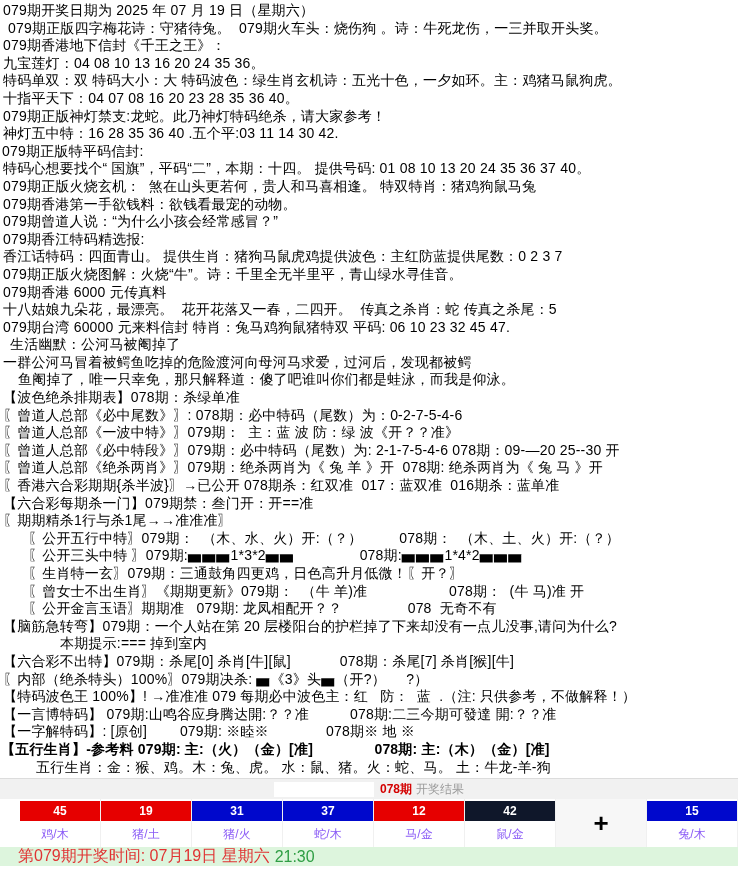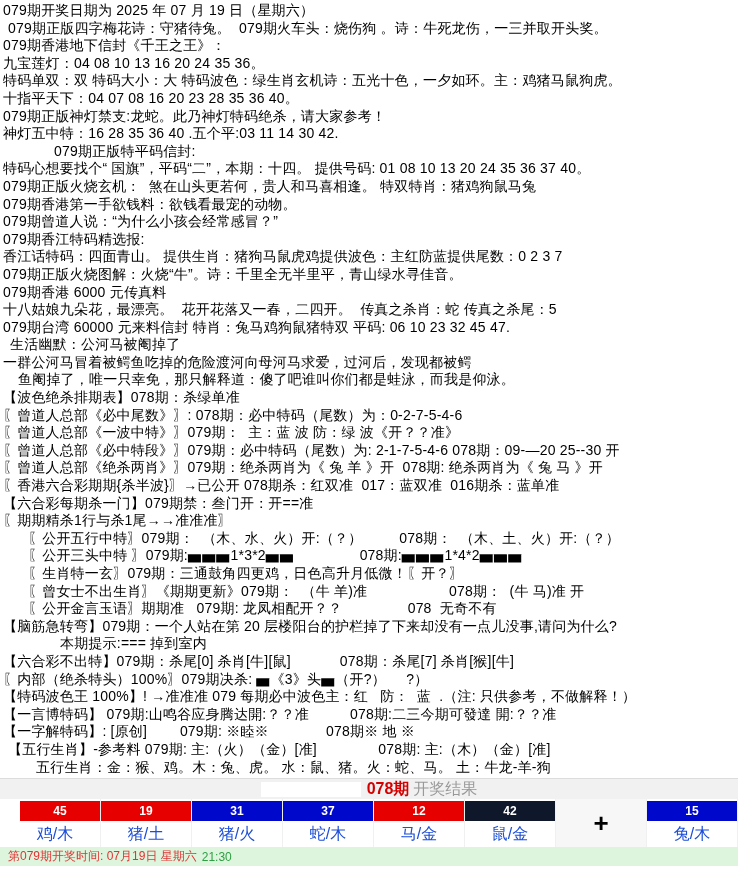--- a/index.html
+++ b/index.html
@@ -15,58 +15,58 @@
     line-height: 17.6px;
     white-space: pre;
     overflow: hidden;
     letter-spacing: 0.2px;
   }
   
   .result-widget { width: 738px; margin-top: 2px; }
   .result-header {
     height: 21px; background: #f1f1f1; border-top: 1px solid #dcdcdc;
     display: flex; align-items: center; justify-content: center;
-    font-size: 16px;
+    font-size: 12px;
   }
   .white-box { width: 100px; height: 15px; background: #ffffff; margin-right: 6px; }
   .issue { font-weight: bold; }
   .result-header .label { margin-left: 4px; }
   .balls { display: flex; width: 738px; padding-left: 10px; background: #fff; }
   .cell { flex: 1 1 0; display: flex; flex-direction: column; border-right: 1px solid #f0f0f0; }
   .bar {
     height: 20px; margin-top: 2px;
     color: #ffffff; font-size: 12px; font-weight: bold;
     display: flex; align-items: center; justify-content: center;
   }
   .zlabel {
-    height: 26px; background: #ffffff; color: #1d4ed8;
-    font-size: 16px; display: flex; align-items: center; justify-content: center;
+    height: 26px; background: #ffffff; color: #8b5cf6;
+    font-size: 12px; display: flex; align-items: center; justify-content: center;
   }
   .plus-cell { background: #f7f7f7; align-items: center; justify-content: center; }
   .plus { font-size: 26px; font-weight: bold; color: #000; line-height: 44px; }
   .result-footer {
     height: 19px; display: flex; align-items: center;
-    padding-left: 8px; font-size: 12px;
+    padding-left: 18px; font-size: 16px;
   }
 </style>
 </head>
 <body>
 
 <div class="page">
 
   <div class="lines" id="lines">
       <div class="line" style="padding-left: 3px;">079期开奖日期为 2025 年 07 月 19 日（星期六）</div>
       <div class="line" style="padding-left: 8px;">079期正版四字梅花诗：守猪待兔。  079期火车头：烧伤狗 。诗：牛死龙伤，一三并取开头奖。</div>
       <div class="line" style="padding-left: 3px;">079期香港地下信封《千王之王》：</div>
       <div class="line" style="padding-left: 3px;">九宝莲灯：04 08 10 13 16 20 24 35 36。</div>
       <div class="line" style="padding-left: 3px;">特码单双：双 特码大小：大 特码波色：绿生肖玄机诗：五光十色，一夕如环。主：鸡猪马鼠狗虎。</div>
       <div class="line" style="padding-left: 3px;">十指平天下：04 07 08 16 20 23 28 35 36 40。</div>
       <div class="line" style="padding-left: 3px;">079期正版神灯禁支:龙蛇。此乃神灯特码绝杀，请大家参考！</div>
       <div class="line" style="padding-left: 3px;">神灯五中特：16 28 35 36 40 .五个平:03 11 14 30 42.</div>
-      <div class="line" style="padding-left: 14px; margin-left: 40px;">079期正版特平码信封:</div>
+      <div class="line" style="padding-left: 2px;">079期正版特平码信封:</div>
       <div class="line" style="padding-left: 3px;">特码心想要找个“ 国旗”，平码“二”，本期：十四。 提供号码: 01 08 10 13 20 24 35 36 37 40。</div>
       <div class="line" style="padding-left: 3px;">079期正版火烧玄机：  煞在山头更若何，贵人和马喜相逢。 特双特肖：猪鸡狗鼠马兔</div>
       <div class="line" style="padding-left: 3px;">079期香港第一手欲钱料：欲钱看最宠的动物。</div>
       <div class="line" style="padding-left: 3px;">079期曾道人说：“为什么小孩会经常感冒？”</div>
       <div class="line" style="padding-left: 3px;">079期香江特码精选报:</div>
       <div class="line" style="padding-left: 3px;">香江话特码：四面青山。 提供生肖：猪狗马鼠虎鸡提供波色：主红防蓝提供尾数：0 2 3 7</div>
       <div class="line" style="padding-left: 3px;">079期正版火烧图解：火烧“牛”。诗：千里全无半里平，青山绿水寻佳音。</div>
       <div class="line" style="padding-left: 3px;">079期香港 6000 元传真料</div>
       <div class="line" style="padding-left: 3px;">十八姑娘九朵花，最漂亮。  花开花落又一春，二四开。  传真之杀肖：蛇 传真之杀尾：5</div>
       <div class="line" style="padding-left: 3px;">079期台湾 60000 元来料信封 特肖：兔马鸡狗鼠猪特双 平码: 06 10 23 32 45 47.</div>
@@ -86,21 +86,21 @@
       <div class="line" style="padding-left: 28px;">〖生肖特一玄〗079期：三通鼓角四更鸡，日色高升月低微！〖开？〗</div>
       <div class="line" style="padding-left: 28px;">〖曾女士不出生肖〗《期期更新》079期：  （牛 羊)准                    078期：  (牛 马)准 开</div>
       <div class="line" style="padding-left: 28px;">〖公开金言玉语〗期期准   079期: 龙凤相配开？？                078  无奇不有</div>
       <div class="line" style="padding-left: 3px;">【脑筋急转弯】079期：一个人站在第 20 层楼阳台的护栏掉了下来却没有一点儿没事,请问为什么?</div>
       <div class="line" style="padding-left: 60px;">本期提示:=== 掉到室内</div>
       <div class="line" style="padding-left: 3px;">【六合彩不出特】079期：杀尾[0] 杀肖[牛][鼠]            078期：杀尾[7] 杀肖[猴][牛]</div>
       <div class="line" style="padding-left: 3px;">〖内部（绝杀特头）100%〗079期决杀: ▅《3》头▅（开?）     ?）</div>
       <div class="line" style="padding-left: 3px;">【特码波色王 100%】! →准准准 079 每期必中波色主：红   防：  蓝  .（注: 只供参考，不做解释！）</div>
       <div class="line" style="padding-left: 3px;">【一言博特码】 079期:山鸣谷应身腾达開:？？准          078期:二三今期可發達 開:？？准</div>
       <div class="line" style="padding-left: 3px;">【一字解特码】: [原创]        079期: ※睦※              078期※ 地 ※</div>
-      <div class="line" style="padding-left: 8px;">【五行生肖】-参考料 079期: 主:（火）（金）[准]               078期: 主:（木）（金）[准]</div>
+      <div class="line" style="padding-left: 1px; font-weight: bold;">【五行生肖】-参考料 079期: 主:（火）（金）[准]               078期: 主:（木）（金）[准]</div>
       <div class="line" style="padding-left: 36px;">五行生肖：金：猴、鸡。木：兔、虎。 水：鼠、猪。火：蛇、马。 土：牛龙-羊-狗</div>
     </div>
 
   <div class="result-widget">
     <div class="result-header">
       <span class="white-box"></span>
       <span class="issue" id="issue" style="color: rgb(212, 0, 0);">078期</span>
       <span class="label" id="hlabel" style="color: rgb(153, 153, 153);">开奖结果</span>
     </div>
     <div class="balls" id="balls">

